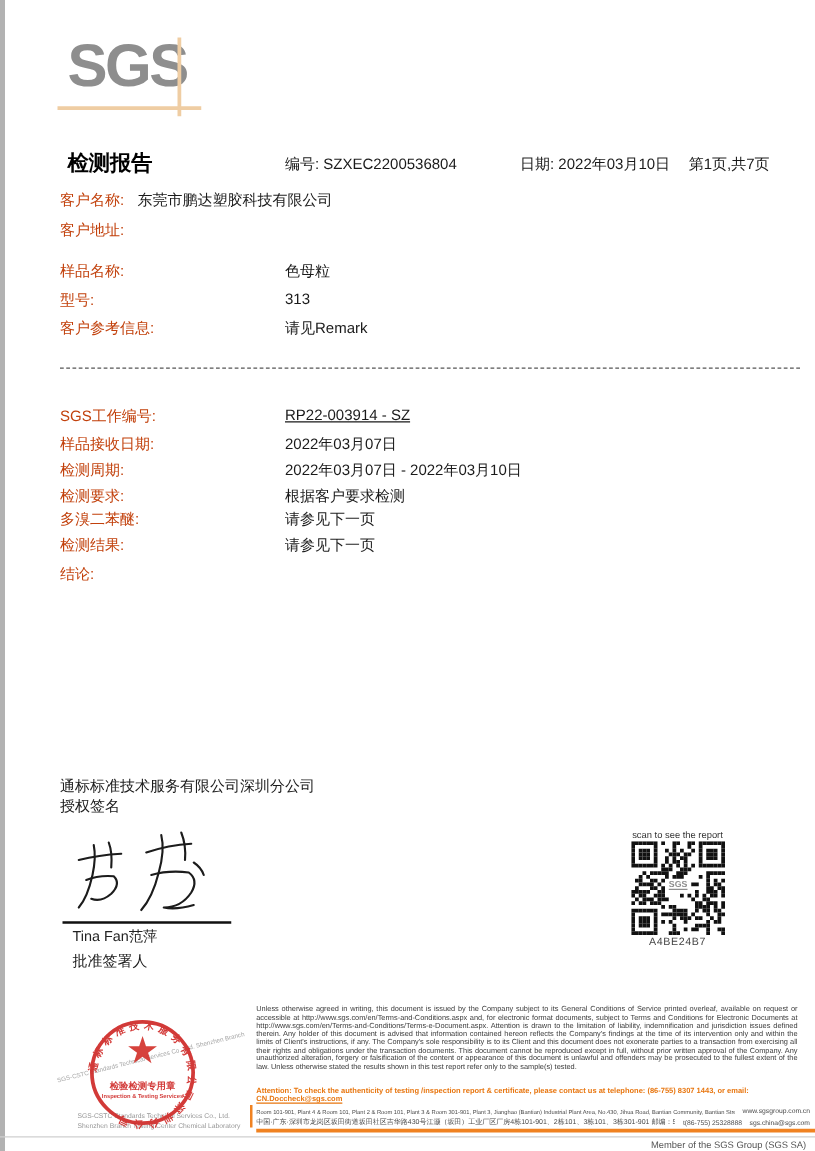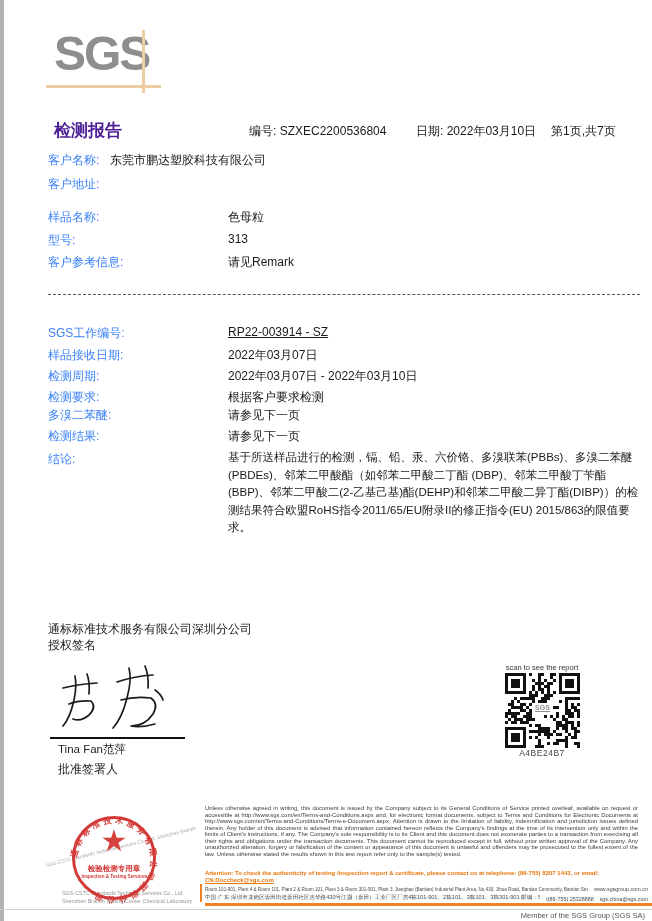--- a/index.html
+++ b/index.html
@@ -6,24 +6,24 @@
   *{box-sizing:border-box;}
   body{font-family:"Liberation Sans","DejaVu Sans",sans-serif;color:#222;}
   .page{position:relative;width:652px;height:921px;background:#fff;overflow:hidden;}
   .edge{position:absolute;left:0;top:0;width:4px;height:921px;background:#b2b2b2;}
   .abs{position:absolute;}
   
   .logo-text{font-weight:bold;font-size:48px;line-height:48px;color:#8e8e8e;letter-spacing:-2px;}
   .tan-h{background:#efcda3;height:3px;}
   .tan-v{background:#efcda3;width:3px;}
   
-  .title{font-size:17px;font-weight:bold;color:#4c1d95;}
+  .title{font-size:17px;font-weight:bold;color:#000000;}
   .h12{font-size:12px;color:#1a1a1a;}
   
-  .lbl{position:absolute;left:48px;font-size:12px;color:#3b82f6;white-space:nowrap;}
+  .lbl{position:absolute;left:48px;font-size:12px;color:#c2410c;white-space:nowrap;}
   .val{position:absolute;font-size:12px;color:#1a1a1a;white-space:nowrap;}
   .dashed{border-top:1px dashed #555;}
   .concl{font-size:11.5px;line-height:17.5px;color:#1a1a1a;text-align:left;}
   
   .sigline{background:#111;height:2px;}
   
   .qr-cap{font-size:7.5px;color:#333;text-align:center;}
   .qr-code{font-size:8.5px;color:#444;text-align:center;letter-spacing:.5px;}
   
   .disc{font-size:5.9px;line-height:6.5px;color:#3c3c3c;text-align:justify;}
@@ -51,21 +51,21 @@
 <body>
 
 <div class="page">
   <div class="edge"></div>
 
   <div class="abs logo-text" style="left:54px;top:30px;">SGS</div>
   <div class="abs tan-h" style="left:46px;top:85px;width:115px;"></div>
   <div class="abs tan-v" style="left:142px;top:30px;height:63px;"></div>
 
   <div class="abs title" style="left:54px;top:119px;">检测报告</div>
-  <div class="abs h12" style="left:228px;top:123px;margin-left:21px;"><span>编号:</span> <span>SZXEC2200536804</span></div>
+  <div class="abs h12" style="left:228px;top:123px;"><span>编号:</span> <span>SZXEC2200536804</span></div>
   <div class="abs h12" style="left:416px;top:123px;"><span>日期:</span> <span>2022年03月10日</span></div>
   <div class="abs h12" style="left:551px;top:123px;">第1页,共7页</div>
 
   <div class="lbl" style="top:152px;">客户名称:</div>
   <div class="val" style="left:110px;top:152px;">东莞市鹏达塑胶科技有限公司</div>
   <div class="lbl" style="top:176px;">客户地址:</div>
 
   <div class="lbl" style="top:209px;">样品名称:</div>
   <div class="val" style="left:228px;top:209px;">色母粒</div>
   <div class="lbl" style="top:232px;">型号:</div>
@@ -82,21 +82,20 @@
   <div class="lbl" style="top:368px;">检测周期:</div>
   <div class="val" style="left:228px;top:368px;">2022年03月07日 - 2022年03月10日</div>
   <div class="lbl" style="top:389px;">检测要求:</div>
   <div class="val" style="left:228px;top:389px;">根据客户要求检测</div>
   <div class="lbl" style="top:407px;">多溴二苯醚:</div>
   <div class="val" style="left:228px;top:407px;">请参见下一页</div>
   <div class="lbl" style="top:428px;">检测结果:</div>
   <div class="val" style="left:228px;top:428px;">请参见下一页</div>
 
   <div class="lbl" style="top:451px;">结论:</div>
-  <div class="abs concl" style="left:228px;top:449px;width:416px;">基于所送样品进行的检测，镉、铅、汞、六价铬、多溴联苯(PBBs)、多溴二苯醚(PBDEs)、邻苯二甲酸酯（如邻苯二甲酸二丁酯 (DBP)、邻苯二甲酸丁苄酯(BBP)、邻苯二甲酸二(2-乙基己基)酯(DEHP)和邻苯二甲酸二异丁酯(DIBP)）的检测结果符合欧盟RoHS指令2011/65/EU附录II的修正指令(EU) 2015/863的限值要求。</div>
 
   <div class="abs h12" style="left:48px;top:621px;">通标标准技术服务有限公司深圳分公司</div>
   <div class="abs h12" style="left:48px;top:637px;">授权签名</div>
   <svg class="abs" style="left:55px;top:660px;" width="140" height="78" viewBox="0 0 140 78">
     <g fill="none" stroke="#1c1c1c" stroke-width="1.7" stroke-linecap="round" stroke-linejoin="round">
       <path d="M8,28 q16,-4 34,-5"></path>
       <path d="M20,16 q2,10 -1,24 q-4,18 -11,26"></path>
       <path d="M32,14 q3,8 2,20"></path>
       <path d="M14,44 q10,-4 22,-3 q6,6 -2,14 q-8,7 -16,4"></path>
       <path d="M62,22 q18,-6 36,-7"></path>

